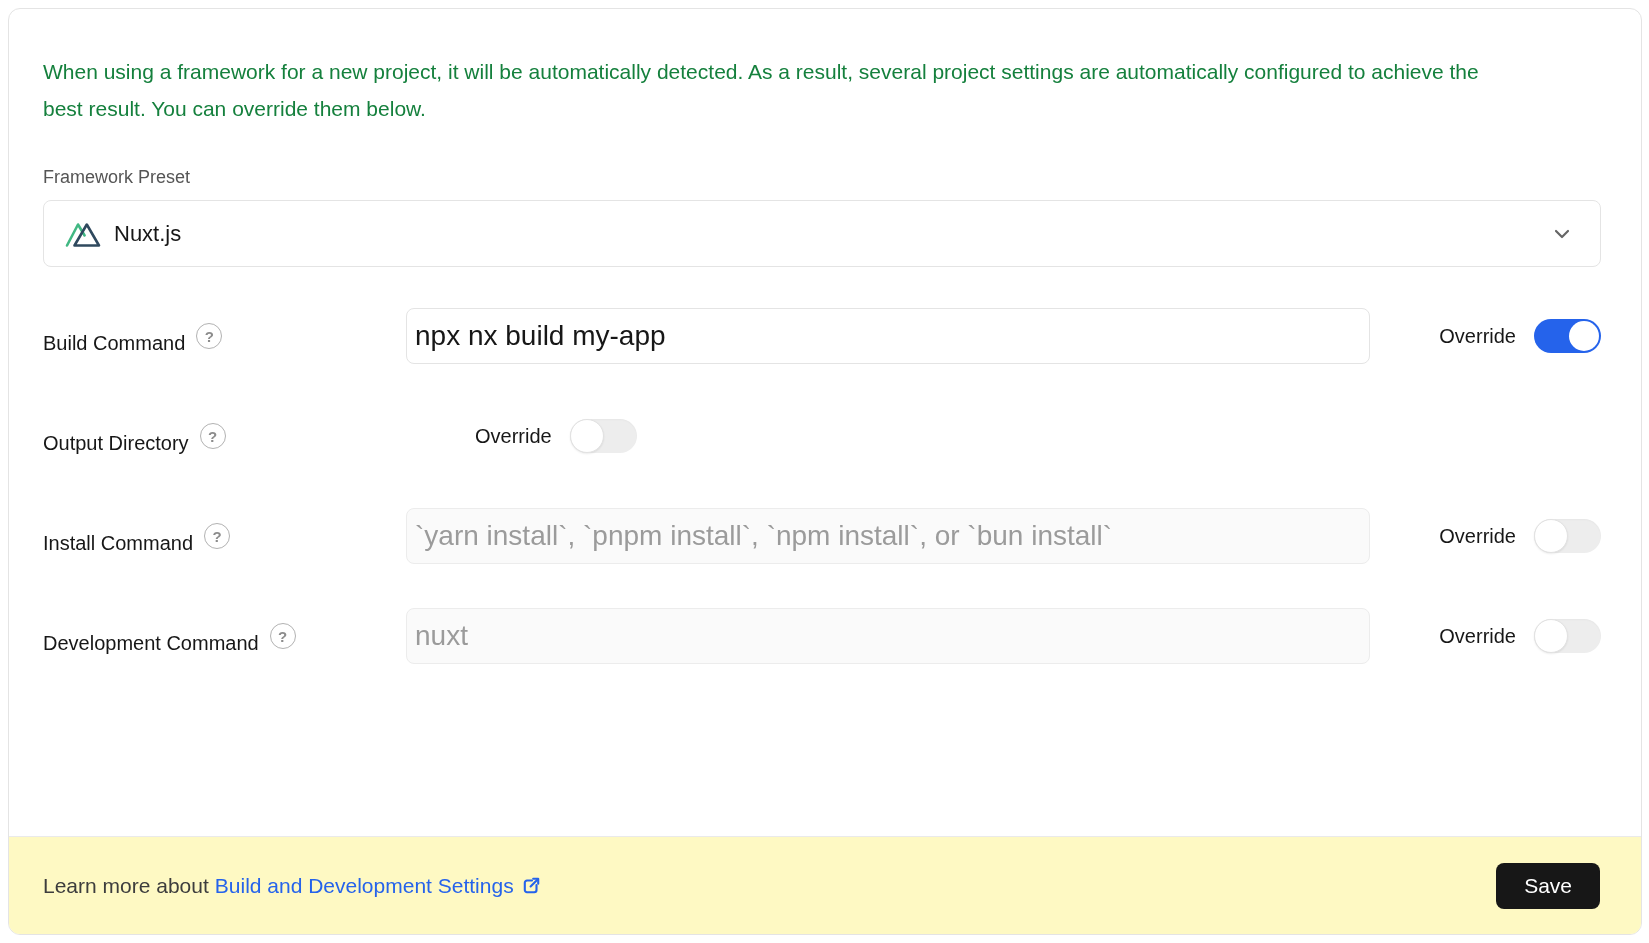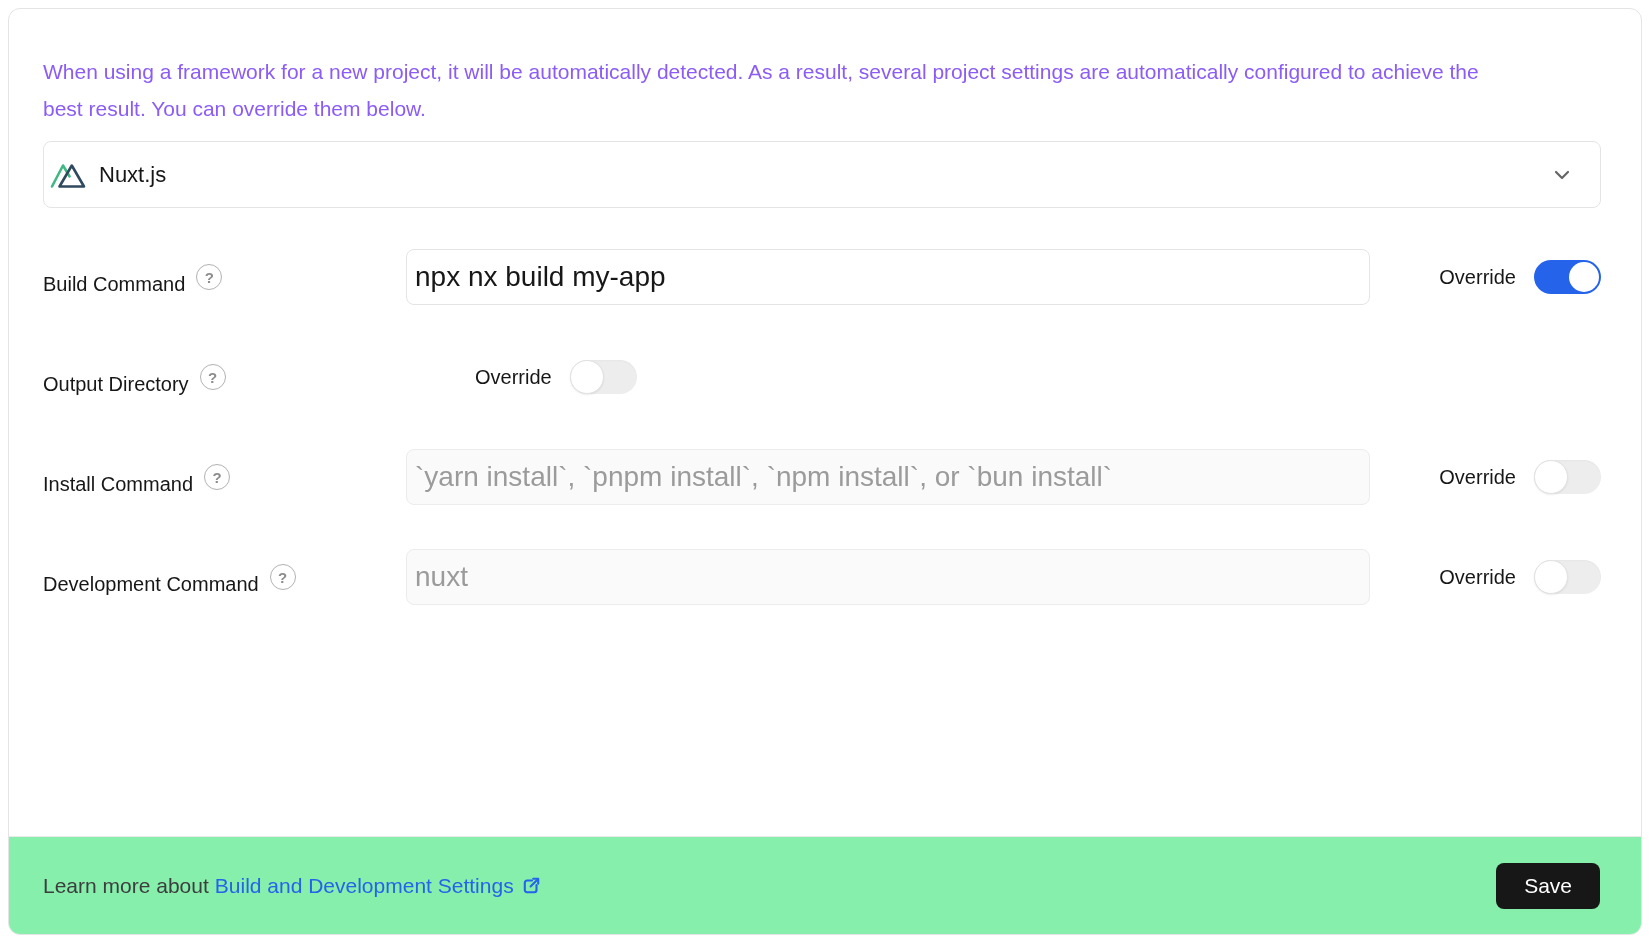--- a/index.html
+++ b/index.html
@@ -27,38 +27,38 @@
   h1.title {
     font-size: 30px;
     font-weight: 700;
     letter-spacing: -0.4px;
     color: #171717;
     margin-bottom: 26px;
   }
   p.description {
     font-size: 21px;
     line-height: 37px;
-    color: #8b5cf6;
+    color: #15803d;
     max-width: 1445px;
-    margin-bottom: 14px;
+    margin-bottom: 40px;
   }
   .fw-label {
     font-size: 18px;
     color: #555555;
     margin-bottom: 12px;
   }
   .select {
     width: 100%;
     height: 67px;
     border: 1px solid #e4e4e4;
     border-radius: 8px;
     background: #ffffff;
     display: flex;
     align-items: center;
-    padding: 0 24px 0 6px;
+    padding: 0 24px 0 21px;
     cursor: pointer;
     margin-bottom: 38px;
   }
   .select .fw-name {
     font-size: 22px;
     color: #171717;
     margin-left: 13px;
     flex: 1;
   }
   .row {
@@ -149,21 +149,21 @@
     left: 0px; top: 0px;
     width: 34px; height: 34px;
     border-radius: 50%;
     background: #ffffff;
     border: 1px solid #e2e2e2;
     box-shadow: 0 1px 2px rgba(0,0,0,0.08);
   }
   .footer {
     flex: none;
     height: 98px;
-    background: #86efac;
+    background: #fef9c3;
     border-top: 1px solid #eaeaea;
     display: flex;
     align-items: center;
     justify-content: space-between;
     padding: 0 41px 0 34px;
   }
   .learn {
     font-size: 21px;
     color: #3d3d3d;
     display: flex;
@@ -192,20 +192,21 @@
 </style>
 </head>
 <body>
 
 <div class="card">
   <div class="content">
 
 
     <p class="description">When using a framework for a new project, it will be automatically detected. As a result, several project settings are automatically configured to achieve the best result. You can override them below.</p>
 
+    <div class="fw-label">Framework Preset</div>
 
     <div class="select">
       <span class="icon">
         <svg width="36" height="31" viewBox="0 0 36 31" fill="none">
           <polyline points="2,27.5 13,6.5 19.6,17.5" stroke="#41b883" stroke-width="2.6" stroke-linecap="round" stroke-linejoin="round"></polyline>
           <polygon points="9.5,27.5 21.8,6.5 34,27.5" stroke="#2f495e" stroke-width="2.6" fill="none" stroke-linecap="round" stroke-linejoin="round"></polygon>
         </svg>
       </span>
       <span class="fw-name">Nuxt.js</span>
       <span class="icon">

